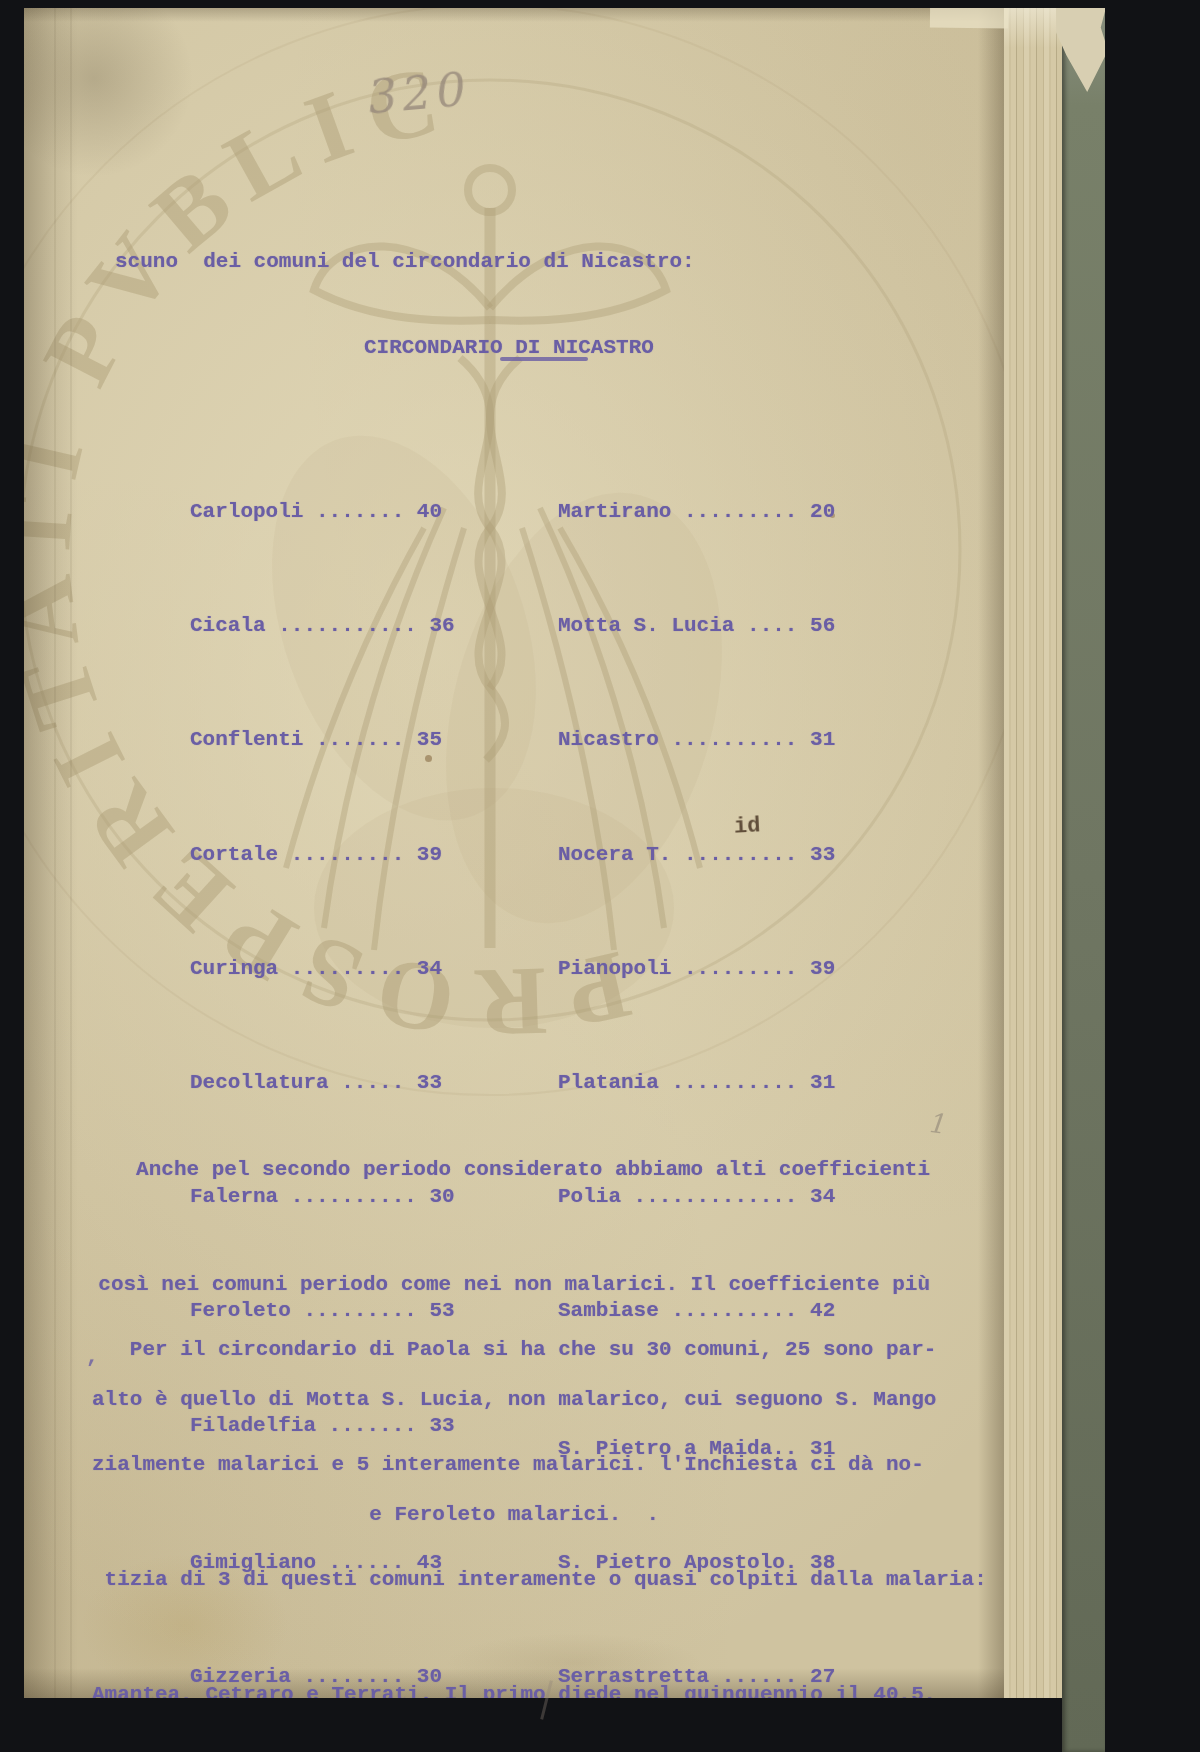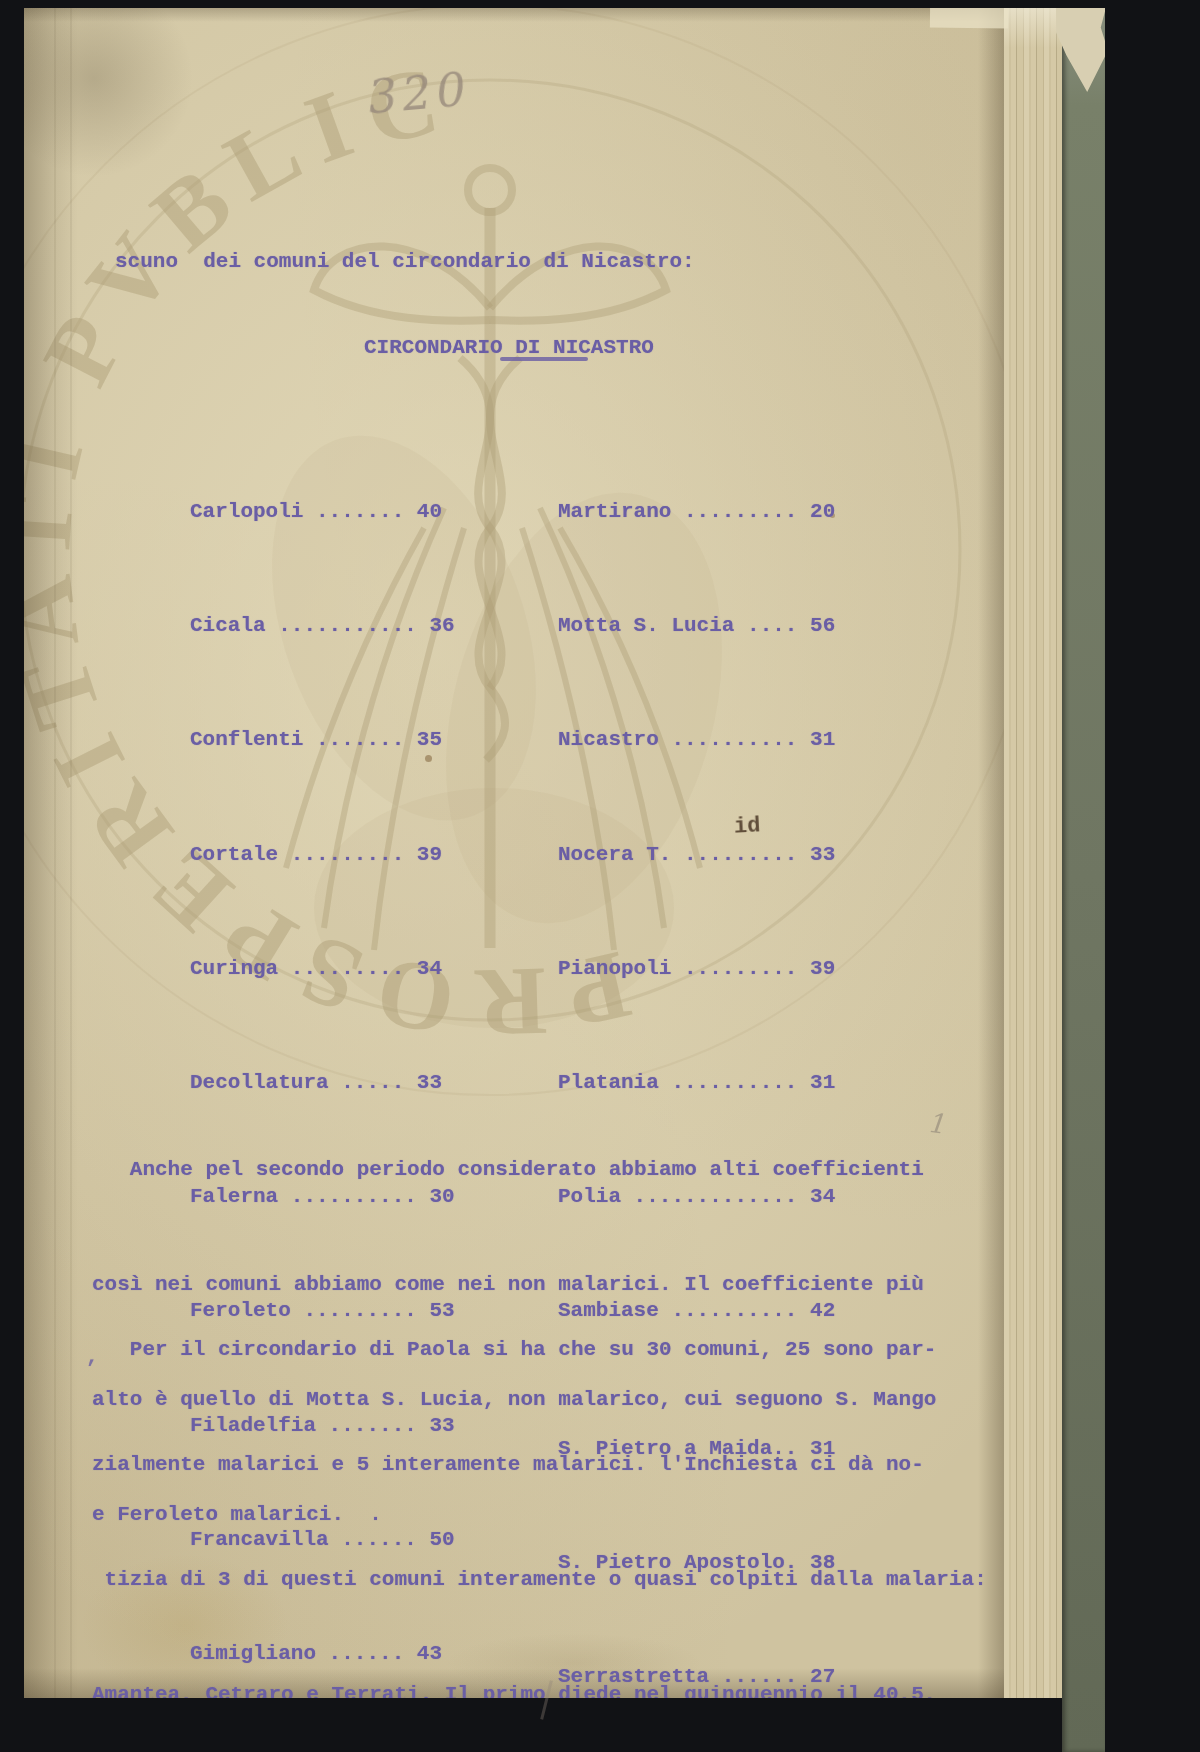--- a/index.html
+++ b/index.html
@@ -27,21 +27,21 @@
       text-shadow:0 0 1px rgba(106,94,165,.55);filter:blur(.3px);white-space:pre;}
   .intro{left:91px;top:241px;line-height:26px;}
   .heading{left:340px;top:327px;line-height:26px;}
   .heading-rule{position:absolute;left:476px;top:349px;width:88px;height:4px;
       background:var(--ink,#6a5ea5);opacity:.8;border-radius:2px;filter:blur(.4px);}
   .col{top:389px;}
   .col-left{left:166px;}
   .col-right{left:534px;}
   .row{height:45.2px;line-height:45.2px;white-space:pre;}
   .para{left:68px;}
-  .para1{top:1047px;}
+  .para1{top:1047px;text-align:center;}
   .para2{top:1227px;}
   .pline{height:46px;line-height:46px;white-space:pre;}
   .overstrike{left:710px;top:806px;color:#54412e;text-shadow:none;font-size:22px;opacity:.9;
       transform:rotate(-3deg);}
   .stray{left:62px;top:1337px;opacity:.8;}
   
   .handwritten{position:absolute;left:344px;top:58px;font:italic 46px "DejaVu Serif",serif;
       color:#97897b;transform:rotate(-5deg);letter-spacing:5px;opacity:.78;filter:blur(.4px);}
   .pencil-tick{position:absolute;left:906px;top:1100px;font:italic 27px "DejaVu Serif",serif;
       color:var(--pencil,#8f8577);opacity:.6;transform:rotate(8deg);}
@@ -149,21 +149,20 @@
         <div class="row">Curinga ......... 34</div>
       
         <div class="row">Decollatura ..... 33</div>
       
         <div class="row">Falerna .......... 30</div>
       
         <div class="row">Feroleto ......... 53</div>
       
         <div class="row">Filadelfia ....... 33</div>
       
-        <div class="row">Francavilla ...... 50</div>
       
         <div class="row">Gimigliano ...... 43</div>
       
         <div class="row">Gizzeria ........ 30</div>
       
         
       
         
       </div>
 
@@ -196,21 +195,21 @@
         
       </div>
 
     <span class="tw overstrike">id</span>
 
     <div class="tw para para1">
       
     
         <div class="pline">   Anche pel secondo periodo considerato abbiamo alti coefficienti</div>
       
-        <div class="pline">così nei comuni abbiamo come nei non malarici. Il coefficiente più</div>
+        <div class="pline">così nei comuni periodo come nei non malarici. Il coefficiente più</div>
       
         <div class="pline">alto è quello di Motta S. Lucia, non malarico, cui seguono S. Mango</div>
       
         <div class="pline">e Feroleto malarici.  .</div>
       </div>
 
     <div class="tw para para2">
       
     
         <div class="pline">   Per il circondario di Paola si ha che su 30 comuni, 25 sono par-</div>

